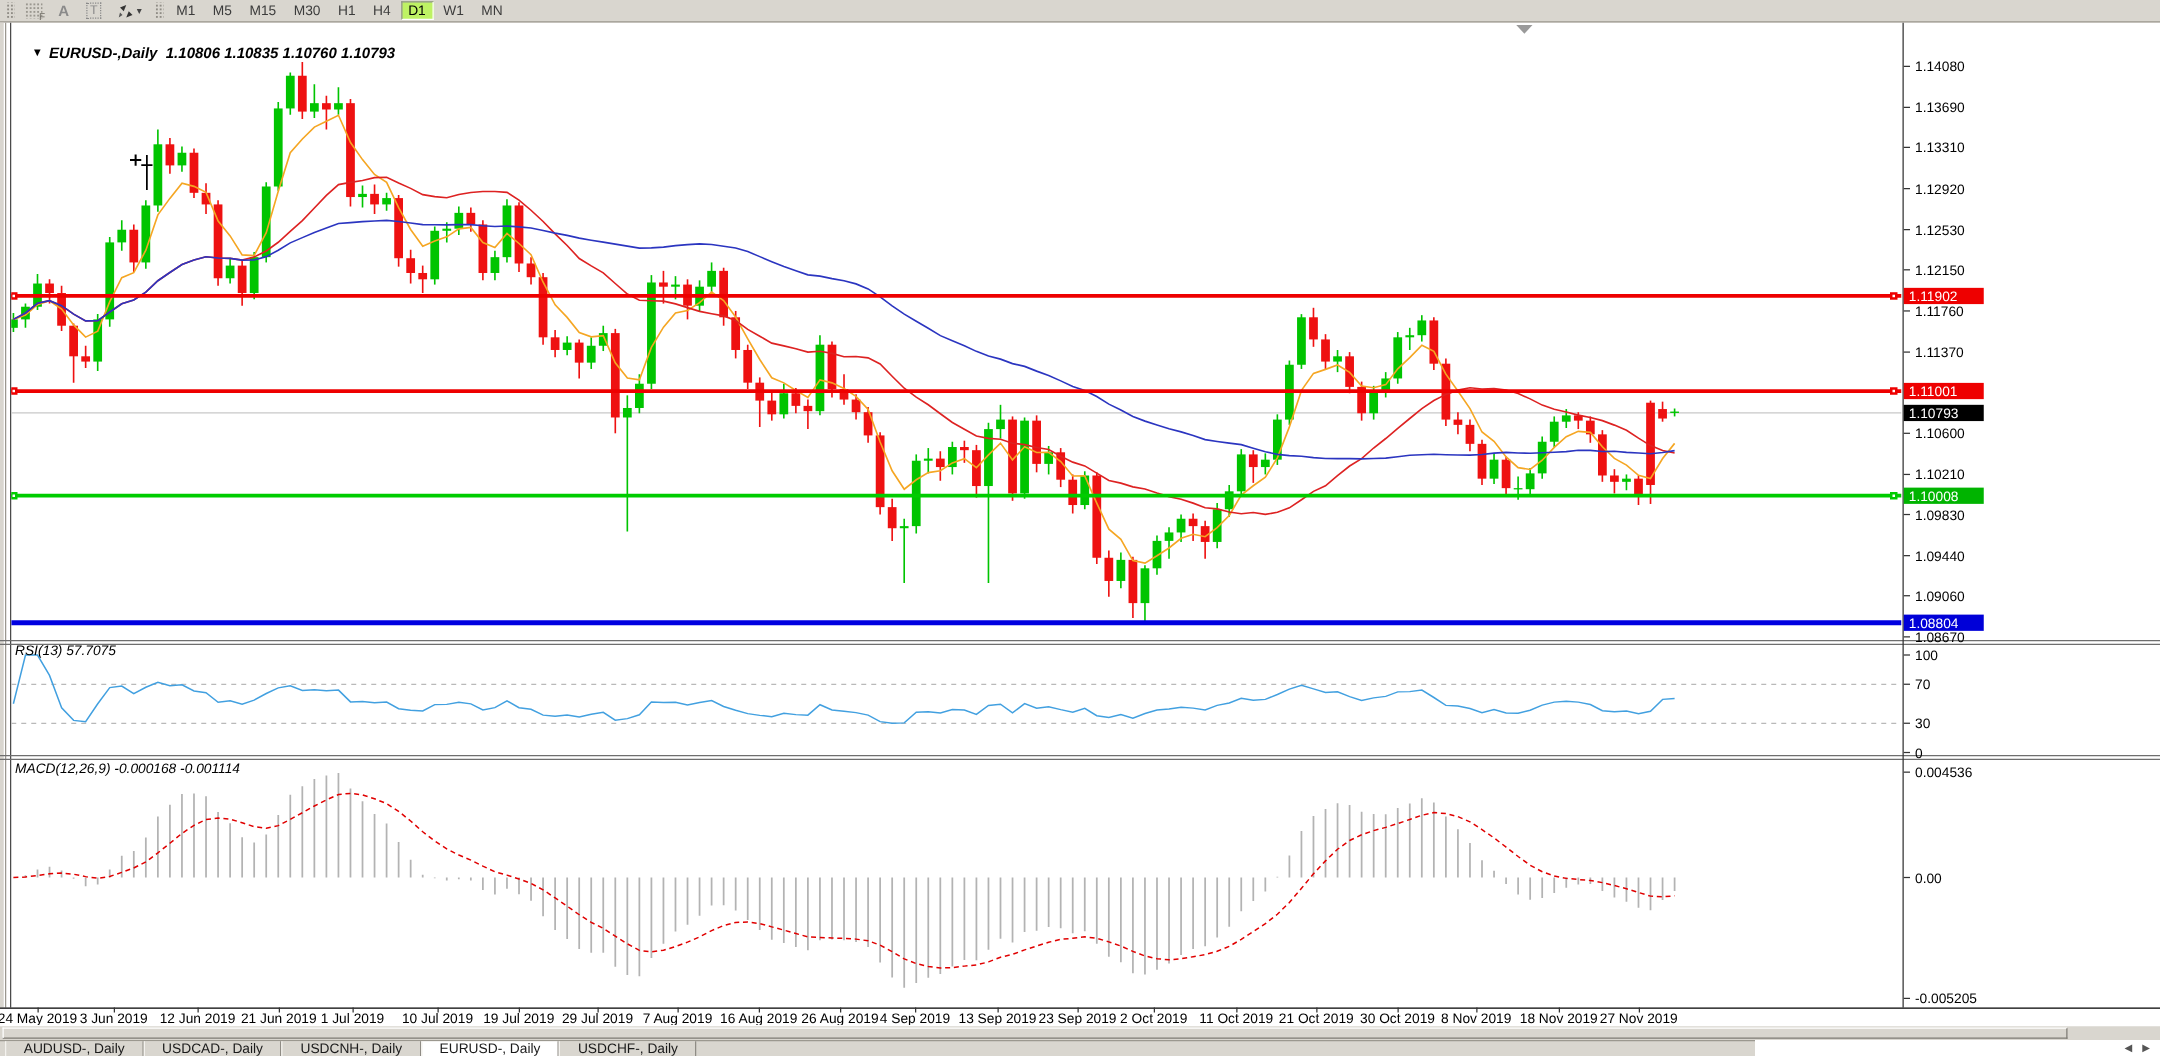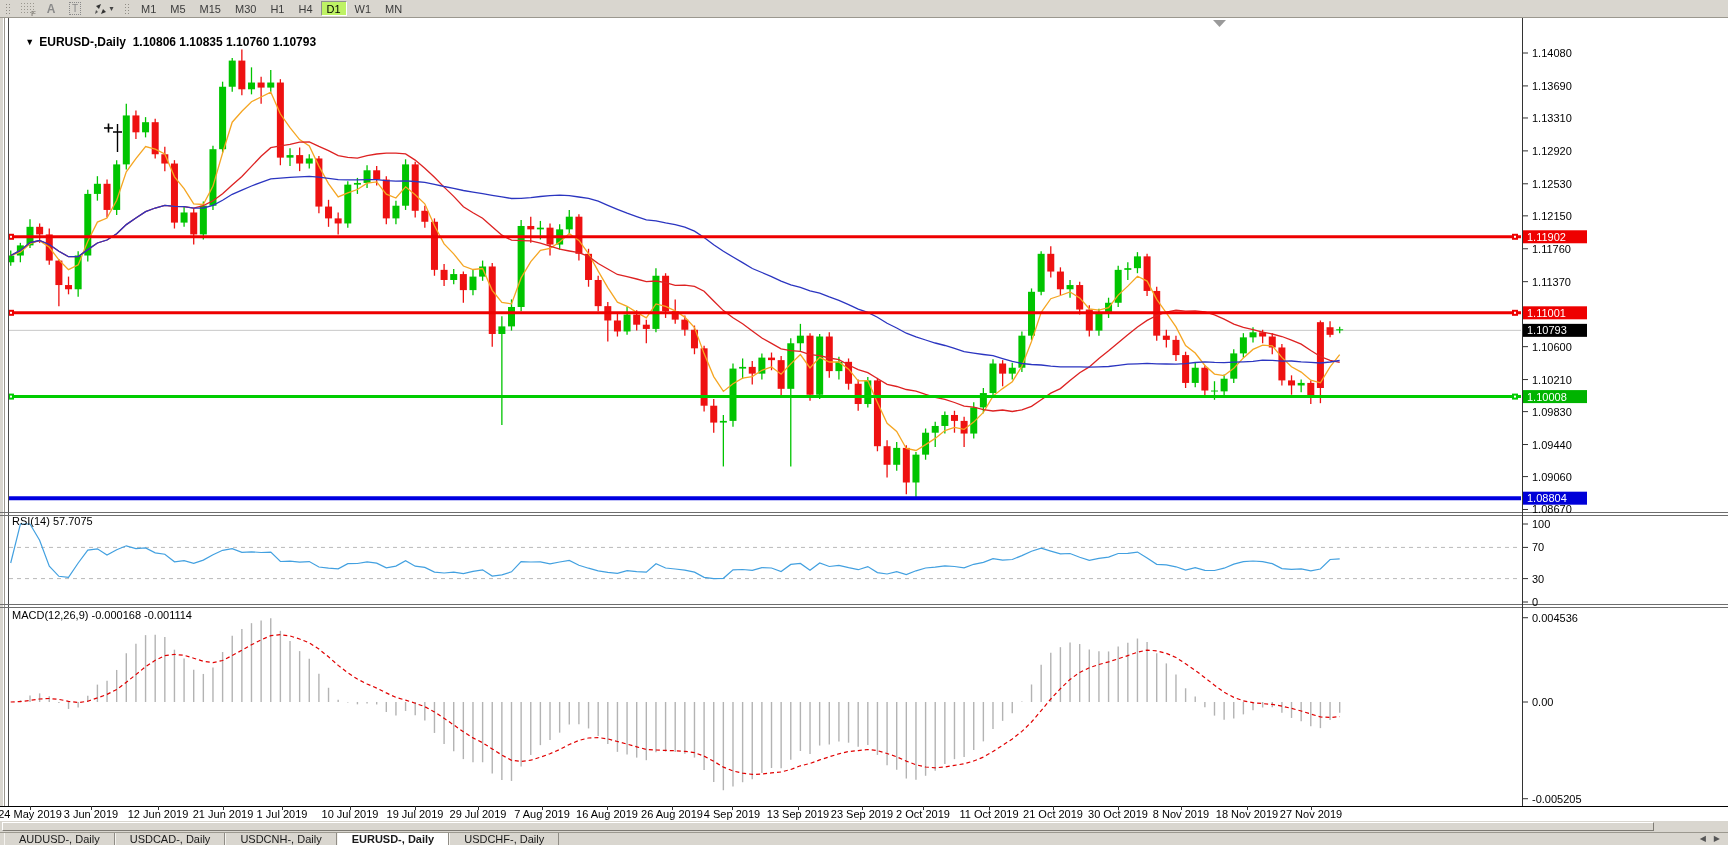--- a/index.html
+++ b/index.html
@@ -19,36 +19,36 @@
             font-size:11px;color:#5a5a5a;}
   .iconA{font-weight:bold;color:#8a8a8a;font-size:12px;}
   .iconT{border:1px dotted #8a8a8a;padding:0 2px;font-size:10px;color:#8a8a8a;}
   .iconF{position:relative;width:14px;height:13px;
          background-image:radial-gradient(circle,#9a978f 40%,rgba(0,0,0,0) 46%);
          background-size:3px 3px;}
   .iconF b{position:absolute;right:-2px;bottom:-3px;font-size:8px;color:#6e6b64;font-weight:normal;}
   .dd{font-size:8px;color:#444;margin-left:1px;}
 
   
-  .pane-label{position:absolute;font-size:11px;color:#000;white-space:pre;}
+  .pane-label{position:absolute;font-size:11px;color:#000;white-space:pre;font-style:italic;}
   #chart-title{left:12px;top:21px;font-size:12px;font-weight:bold;}
   #chart-title .tri{font-size:9px;vertical-align:1px;margin-right:5px;}
 
   
   .hscroll{position:absolute;left:0;top:820px;width:1728px;height:12px;background:#d9d6cf;
            border-top:1px solid #ffffff;box-sizing:border-box;}
   .hthumb{position:absolute;left:2px;top:1px;width:1652px;height:9px;background:#d9d6cf;
           border:1px solid;border-color:#ffffff #7e7b74 #7e7b74 #ffffff;box-sizing:border-box;}
 
   
-  .tabbar{position:absolute;left:0;top:832px;width:1728px;height:13px;background:#d9d6cf;
+  .tabbar{position:absolute;left:0;top:832px;width:1404px;height:13px;background:#d9d6cf;
           border-top:1px solid #9b988f;display:flex;align-items:stretch;box-sizing:border-box;padding-left:4px;}
   .tab{font-size:11px;line-height:12px;padding:0 14px;color:#1a1a1a;background:#d9d6cf;
        border-right:1px solid #8f8c85;border-left:1px solid #f4f2ee;white-space:pre;cursor:default;}
-  .tab.active{background:#ffffff;font-weight:bold;}
+  .tab.active{background:#ffffff;font-weight:normal;}
   .tab-arrows{position:absolute;right:8px;top:832px;height:13px;display:flex;gap:8px;align-items:center;}
   .tab-arrow{font-size:8px;color:#555;}
 
   svg text{font-family:"Liberation Sans",sans-serif;}
 </style>
 </head>
 <body>
 
 <div id="stage">
 
@@ -656,21 +656,21 @@
         <line x1="1247.5" y1="806" x2="1247.5" y2="810" stroke="#333"></line>
         <text x="1247" y="818" font-size="11" fill="#000" text-anchor="middle">18 Nov 2019</text>
         <line x1="1311.5" y1="806" x2="1311.5" y2="810" stroke="#333"></line>
         <text x="1311" y="818" font-size="11" fill="#000" text-anchor="middle">27 Nov 2019</text>
       </g>
   </svg>
 
   <div class="pane-label" id="chart-title">
     <span class="tri">▼</span><span>EURUSD-,Daily</span>&nbsp;&nbsp;<span>1.10806 1.10835 1.10760 1.10793</span>
   </div>
-  <div class="pane-label" style="left:12px;top:515px">RSI(14) 57.7075</div>
+  <div class="pane-label" style="left:12px;top:515px">RSI(13) 57.7075</div>
   <div class="pane-label" style="left:12px;top:609px">MACD(12,26,9) -0.000168 -0.001114</div>
 
   <div class="hscroll">
     <div class="hthumb"></div>
   </div>
 
   <div class="tabbar" id="tabbar">
       <div class="tab">AUDUSD-, Daily</div>
       <div class="tab">USDCAD-, Daily</div>
       <div class="tab">USDCNH-, Daily</div>

